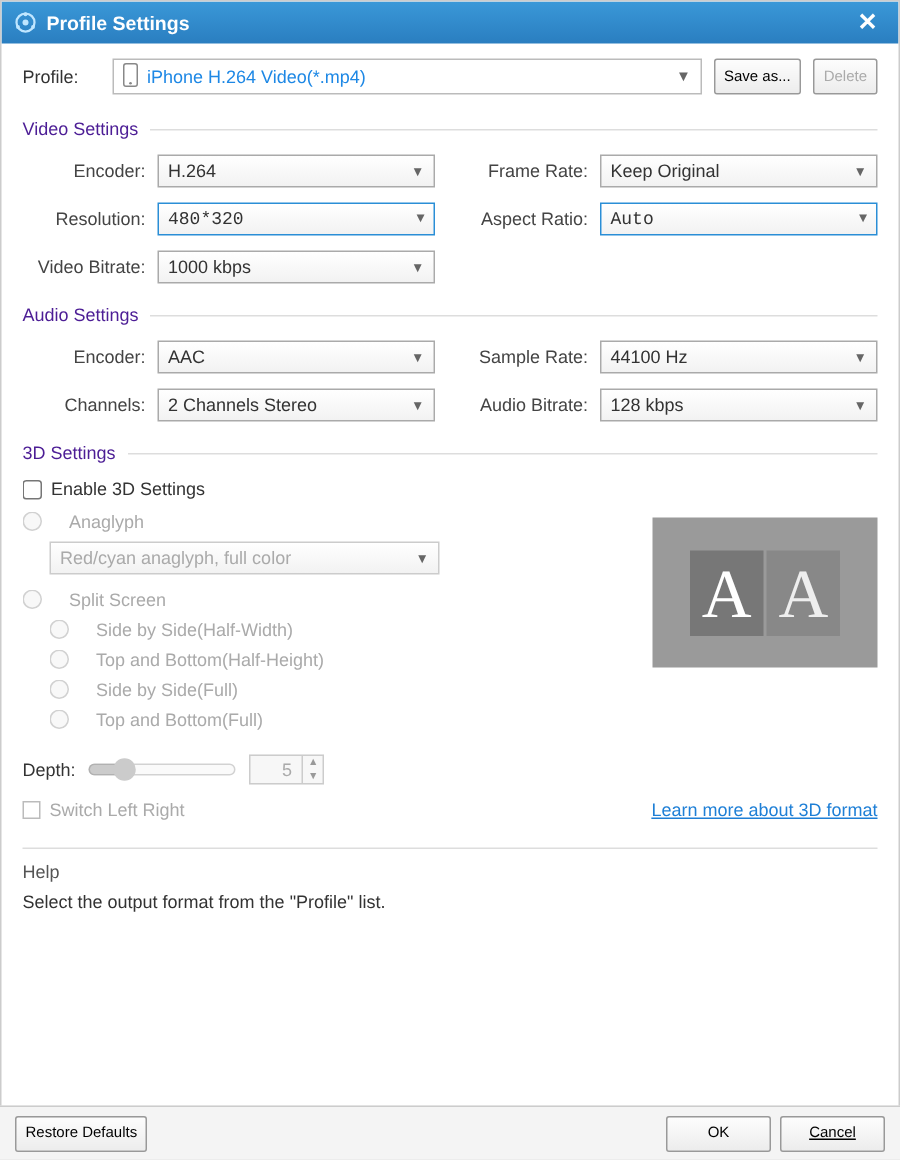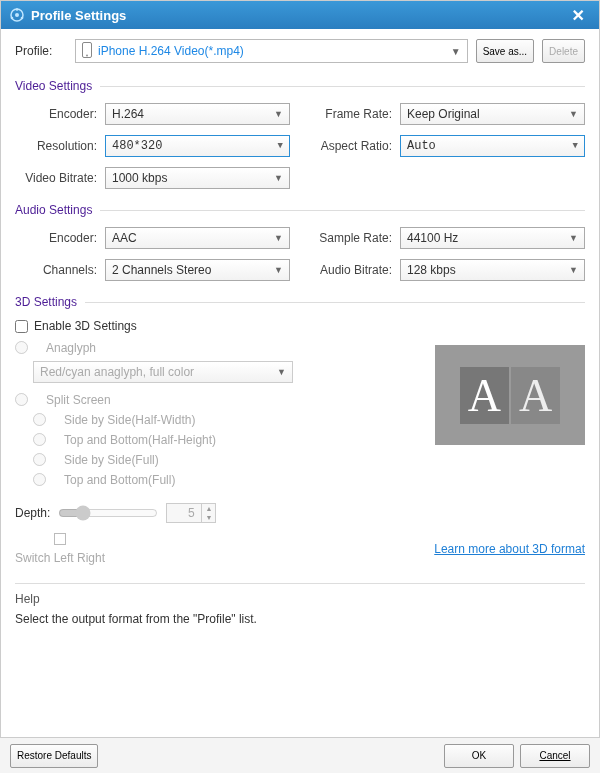--- a/index.html
+++ b/index.html
@@ -35,21 +35,21 @@
 .layout3d { display: flex; gap: 18px; align-items: flex-start; }
 .leftcol { flex: 1; }
 .preview { width: 150px; height: 100px; background: #9a9a9a; display: flex; align-items: center; justify-content: center; gap: 2px; margin-top: 4px; }
 .preview .a1 { background: #777; color: #fff; font-size: 46px; font-family: serif; padding: 2px 8px; }
 .preview .a2 { background: #888; color: #eee; font-size: 46px; font-family: serif; padding: 2px 8px; }
 .depthrow { display: flex; align-items: center; gap: 8px; margin-top: 10px; }
 .slider { width: 100px; }
 .spinner { width: 50px; height: 20px; border: 1px solid #ccc; display: flex; align-items: center; justify-content: center; color: #aaa; background: #f7f7f7; position: relative; }
 .spinner .sbtns { position: absolute; right: 0; top: 0; bottom: 0; width: 14px; border-left: 1px solid #ccc; display: flex; flex-direction: column; }
 .spinner .sbtns span { flex:1; font-size:7px; text-align:center; line-height:9px; color:#999; }
-.switchrow { display: flex; align-items: center; gap: 6px; color: #aaa; margin-top: 10px; flex-direction: column; }
+.switchrow { display: flex; align-items: center; gap: 6px; color: #aaa; margin-top: 10px; }
 .link { color: #1e7fd6; text-decoration: underline; cursor: pointer; float: right; margin-top: 10px; }
 .help { clear: both; margin-top: 18px; }
 .help hr { border: none; border-top: 1px solid #ddd; margin-bottom: 8px; }
 .help .htitle { color: #555; margin-bottom: 6px; }
 .help .htext { color: #333; }
 .footer { position: absolute; bottom: 0; left: 0; right: 0; border-top: 1px solid #ccc; background: #f4f4f4; height: 36px; display: flex; align-items: center; padding: 0 10px; gap: 6px; }
 .footer .fspacer { flex: 1; }
 .sqchk { width: 12px; height: 12px; border: 1px solid #bbb; display: inline-block; }
 input[type=range] { accent-color: #2a8ed6; }
 </style>

